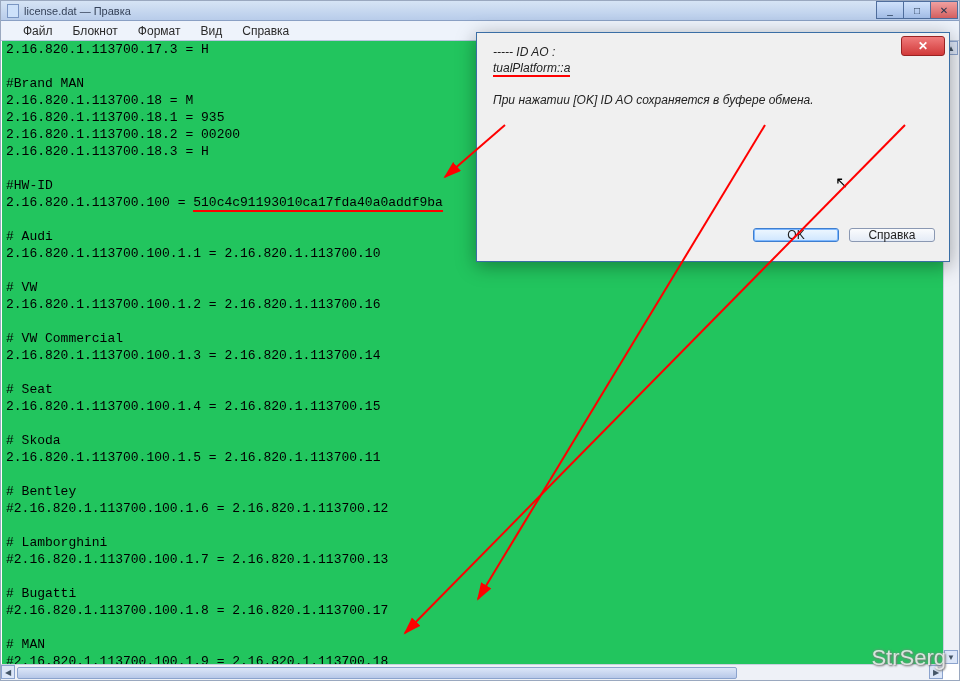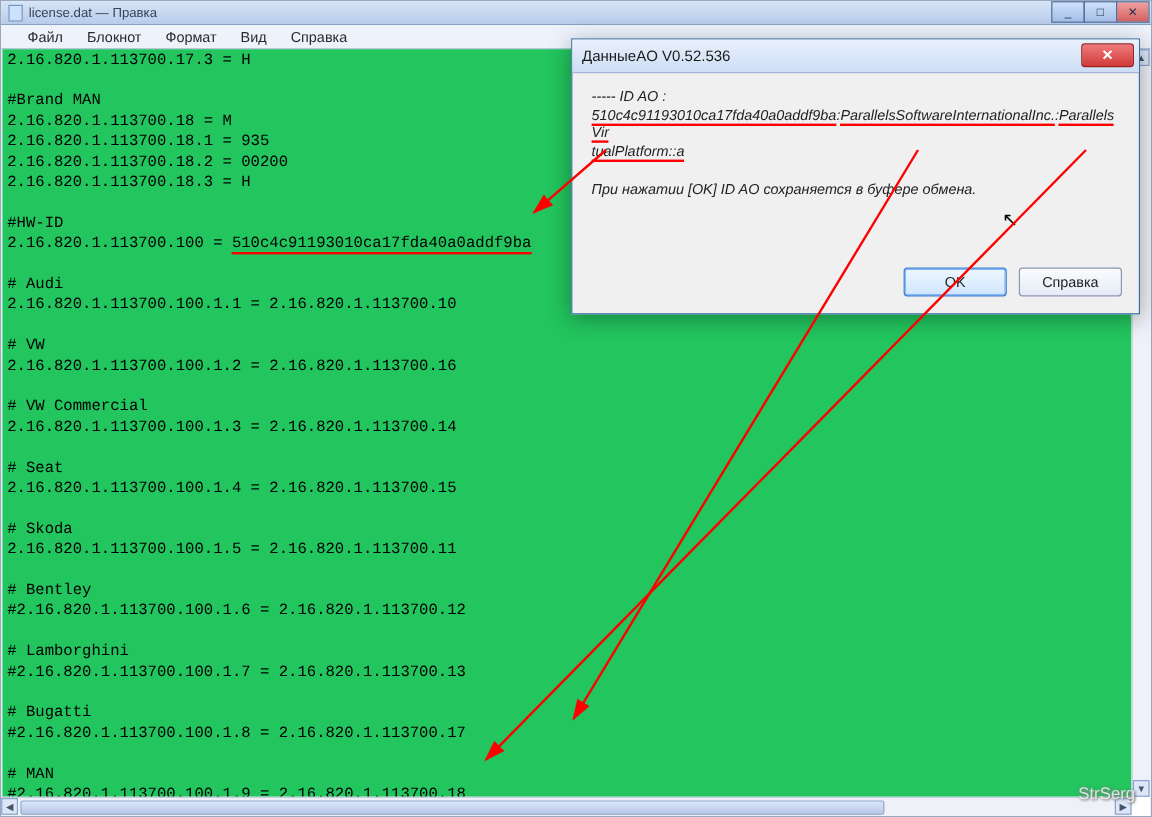--- a/index.html
+++ b/index.html
@@ -89,39 +89,39 @@
   }
   .dlg-body .row { margin-bottom: 2px; white-space: normal; word-wrap: break-word; font-style: italic; }
   .dlg-body .sep { margin-top: 18px; }
   .dlg-underline1 { border-bottom: 2px solid #ff0000; }
   .dlg-buttons {
     position: absolute; left: 0; right: 0; bottom: 0; height: 44px;
     display:flex; align-items:center; justify-content:flex-end;
     padding: 0 14px 8px; gap: 10px;
   }
   .btn {
-    min-width: 86px; height: 24px; border:1px solid #8a98b2; border-radius:3px;
+    min-width: 86px; height: 14px; border:1px solid #8a98b2; border-radius:3px;
     background: linear-gradient(#fafbfd,#e4ebf6);
     font-size:12px; color:#222; cursor:pointer;
     display:flex;align-items:center;justify-content:center;
   }
   .btn.primary {
     border:1px solid #3e7ecf; box-shadow: 0 0 0 1px #7cb7ff inset;
     background: linear-gradient(#eef7ff,#cfe6ff);
   }
 
   
   .svg-overlay {
     position:absolute; left:0; top:0; width:960px; height:681px;
     pointer-events:none;
   }
   
   .wm {
     position:absolute; right:14px; bottom:12px; text-align:right;
-    font-family: Arial, sans-serif; font-size: 14px;
+    font-family: Arial, sans-serif; font-size: 22px;
     color: rgba(255,255,255,.75);
     text-shadow: 0 0 3px #888, 1px 1px 2px #777;
     line-height:1.05;
     pointer-events:none;
   }
   
   .cursor-arrow {
     position:absolute; left:835px; top:173px; font-size:16px; color:#000;
     pointer-events:none;
   }
@@ -205,29 +205,25 @@
     <div class="ab b">▼</div>
   </div>
   <div class="hscroll">
     <div class="ab l">◀</div>
     <div class="thumb"></div>
     <div class="ab r">▶</div>
   </div>
 </div>
 
 <div class="dialog">
-  <div class="dlg-titlebar">
-    <span>ДанныеAO V0.52.536</span>
-  </div>
   <div class="dlg-close">
     <span>✕</span>
   </div>
   <div class="dlg-body">
     <div class="row">----- ID AO :</div>
-    <div class="row"><span class="dlg-underline1">510c4c91193010ca17fda40a0addf9ba</span>:<span class="dlg-underline1">ParallelsSoftwareInternationalInc.</span>:<span class="dlg-underline1">ParallelsVir</span></div>
     <div class="row"><span class="dlg-underline1">tualPlatform::a</span></div>
     <div class="row sep">При нажатии [OK] ID AO сохраняется в буфере обмена.</div>
   </div>
   <div class="dlg-buttons">
     <div class="btn primary">OK</div>
     <div class="btn">Справка</div>
   </div>
 </div>
 
 <div class="cursor-arrow">↖</div>

